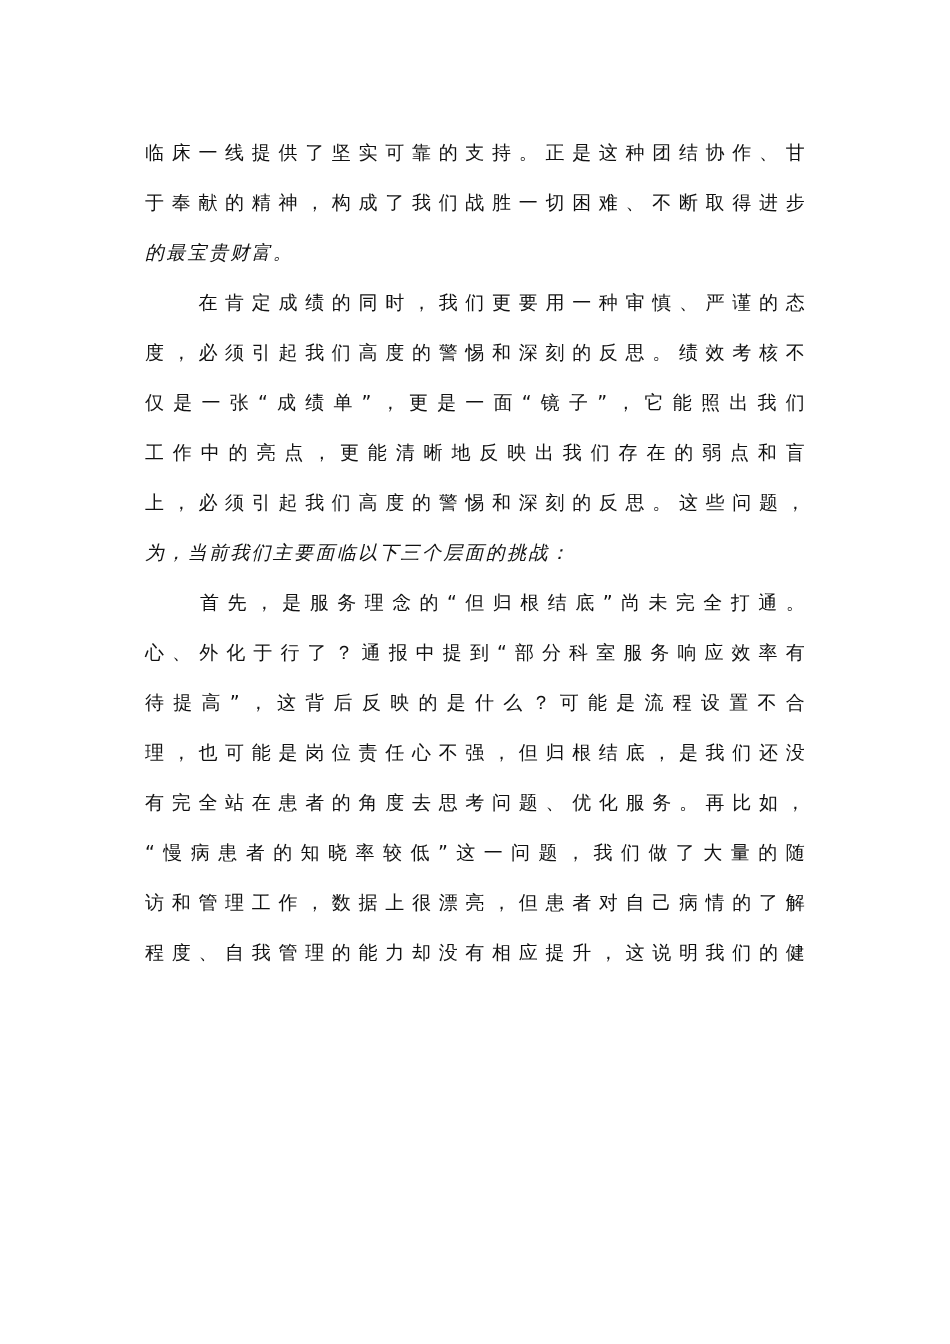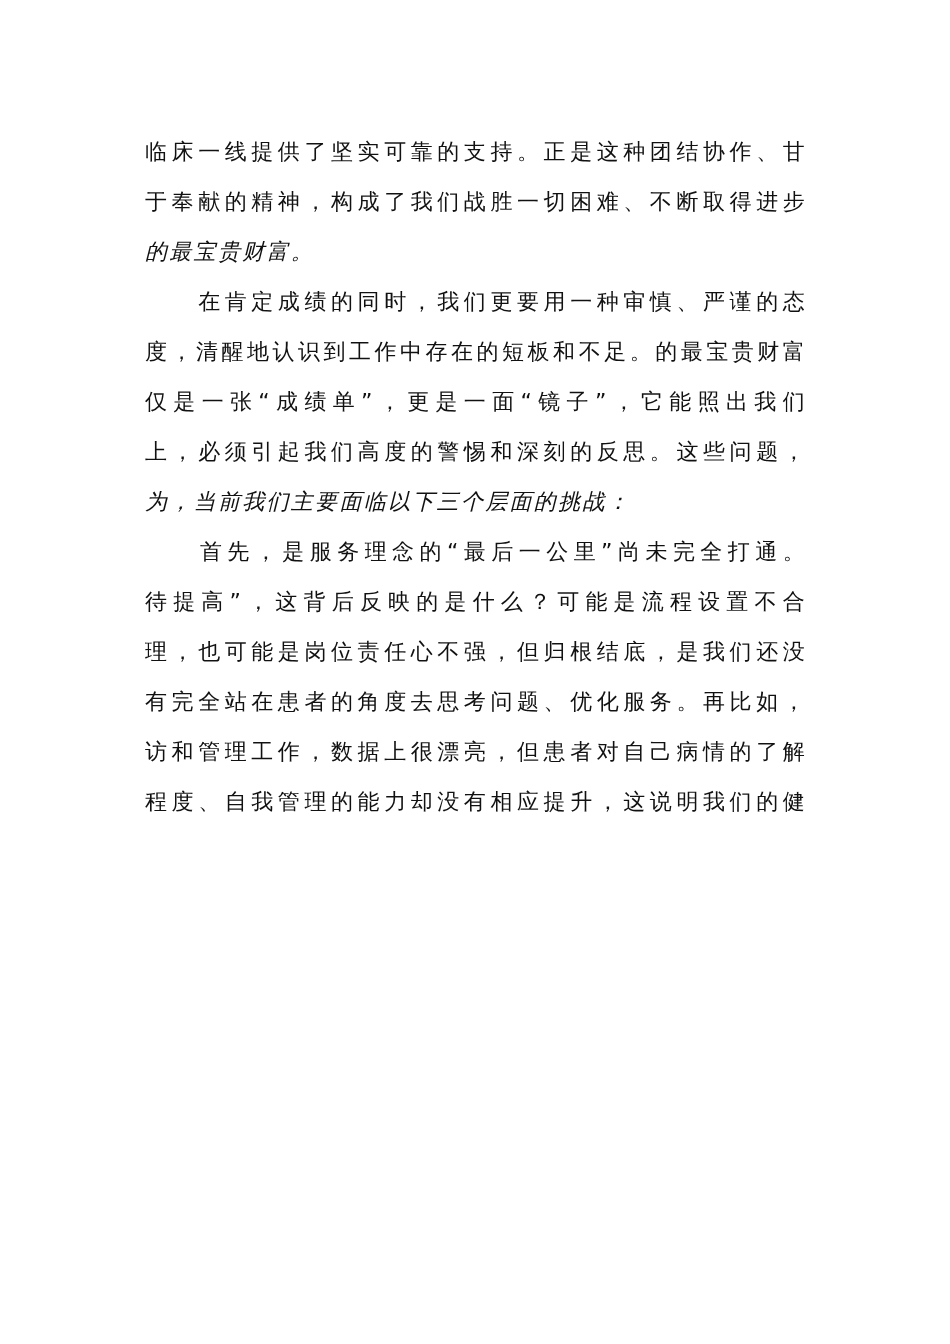--- a/index.html
+++ b/index.html
@@ -12,21 +12,21 @@
       height: 1344px;
       position: relative;
       overflow: hidden;
     }
     .page {
       position: absolute;
       left: 145px;
       top: 127px;
       width: 662px;
       font-family: "DejaVu Sans", "Liberation Sans", sans-serif;
-      font-size: 22px;
+      font-size: 19px;
       color: #111111;
       line-height: 50px;
     }
     .line {
       display: block;
       height: 50px;
       white-space: nowrap;
       letter-spacing: 2.3px;
       text-align: justify;
       text-align-last: justify;
@@ -37,23 +37,26 @@
     }
   </style>
 </head>
 <body>
 
 <div class="page">
   <span class="line">临床一线提供了坚实可靠的支持。正是这种团结协作、甘</span>
   <span class="line">于奉献的精神，构成了我们战胜一切困难、不断取得进步</span>
   <span class="line last">的最宝贵财富。</span>
   <span class="line">　　在肯定成绩的同时，我们更要用一种审慎、严谨的态</span>
-  <span class="line">度，清醒地认识到工作中存在的短板和不足。的最宝贵财富</span>
+  <span class="line">度，必须引起我们高度的警惕和深刻的反思。绩效考核不</span>
   <span class="line">仅是一张“成绩单”，更是一面“镜子”，它能照出我们</span>
+  <span class="line">工作中的亮点，更能清晰地反映出我们存在的弱点和盲</span>
   <span class="line">上，必须引起我们高度的警惕和深刻的反思。这些问题，</span>
   <span class="line last">为，当前我们主要面临以下三个层面的挑战：</span>
-  <span class="line">　　首先，是服务理念的“最后一公里”尚未完全打通。</span>
+  <span class="line">　　首先，是服务理念的“但归根结底”尚未完全打通。</span>
+  <span class="line">心、外化于行了？通报中提到“部分科室服务响应效率有</span>
   <span class="line">待提高”，这背后反映的是什么？可能是流程设置不合</span>
   <span class="line">理，也可能是岗位责任心不强，但归根结底，是我们还没</span>
   <span class="line">有完全站在患者的角度去思考问题、优化服务。再比如，</span>
+  <span class="line">“慢病患者的知晓率较低”这一问题，我们做了大量的随</span>
   <span class="line">访和管理工作，数据上很漂亮，但患者对自己病情的了解</span>
   <span class="line">程度、自我管理的能力却没有相应提升，这说明我们的健</span>
 </div>
 
 </body></html>

